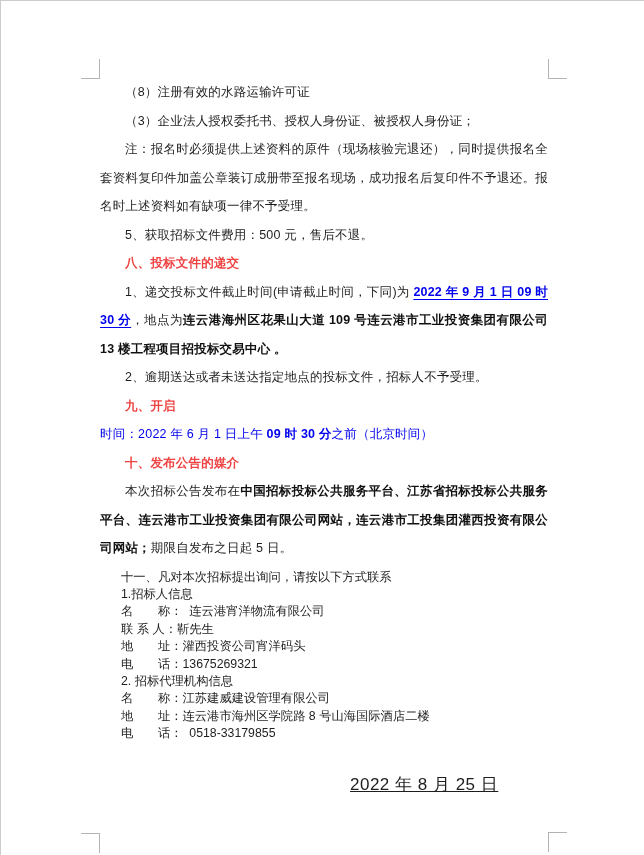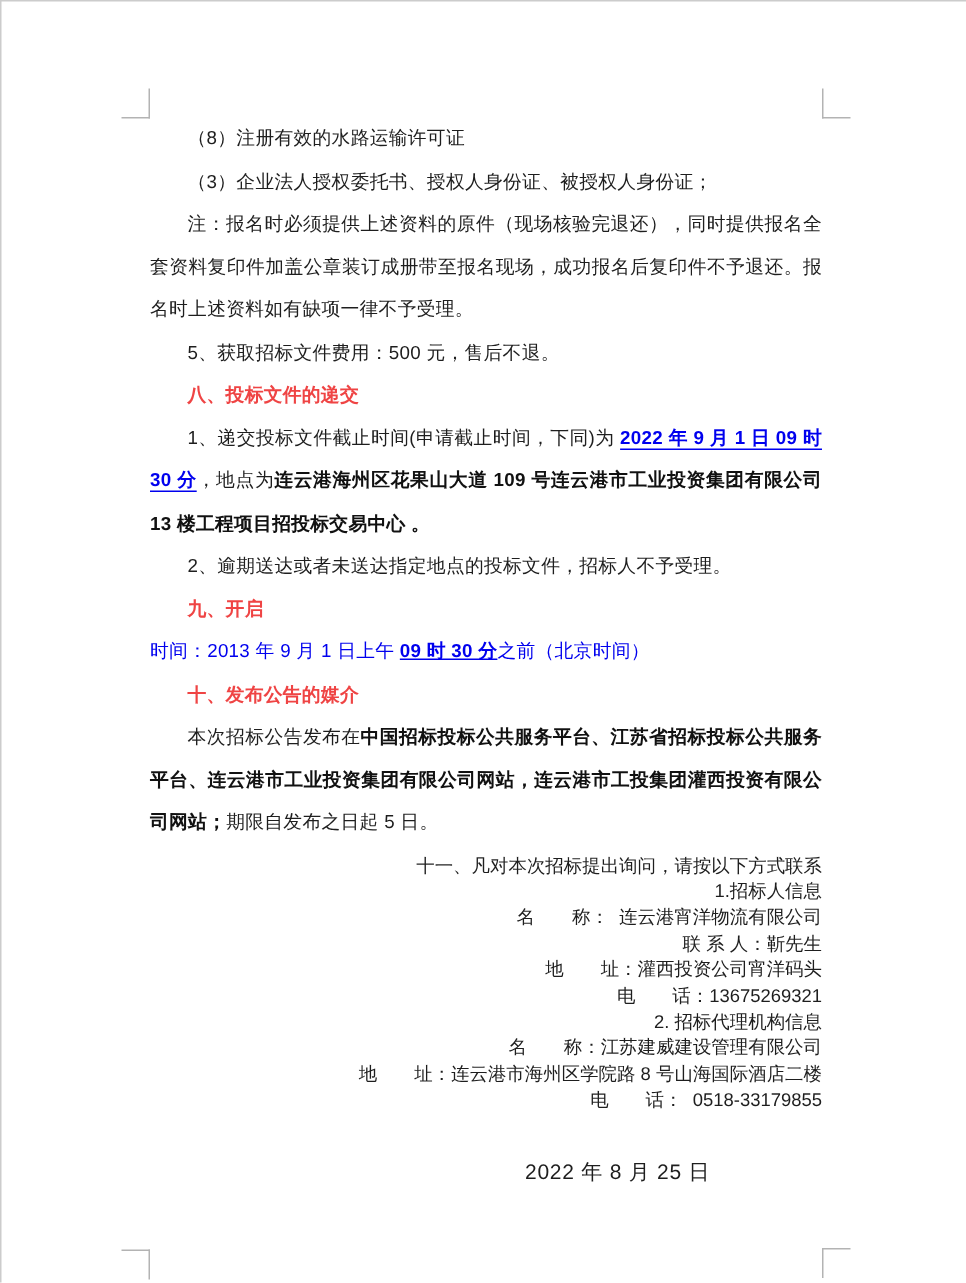--- a/index.html
+++ b/index.html
@@ -24,30 +24,30 @@
   }
   .para{
     margin:0;text-indent:2em;text-align:justify;
     font-size:12.5px;line-height:28.5px;letter-spacing:0.2px;
   }
   .para.heading{font-weight:bold;color:#ef4444;}
   .para.noindent{text-indent:0;}
   .seg-plain{}
   .seg-bold-underline{font-weight:bold;text-underline-offset:3px;color:#111111;}
   .seg-blue{color:var(--blue);}
-  .seg-blue-bold{color:var(--blue);font-weight:bold;text-decoration:underline;}
+  .seg-blue-bold{color:var(--blue);font-weight:bold;}
   .seg-blue-bold-underline{color:var(--blue);font-weight:bold;text-decoration:underline;text-underline-offset:3px;}
   .contact{
     margin-top:6px;padding-left:21px;
-    font-size:12.3px;line-height:17.4px;text-align:right;
+    font-size:12.3px;line-height:17.4px;
   }
   .contact-line{white-space:pre-wrap;}
   .footer-date{
     margin-top:30px;padding-left:250px;
-    font-size:14px;letter-spacing:0.5px;color:var(--ink);
+    font-size:17px;letter-spacing:0.5px;color:var(--ink);text-decoration:underline;
   }
 </style>
 </head>
 <body style="--ink: #1e1e1e; --blue: #0000ee; --mark: #b3b3b3;">
 
 <div class="page">
   <div class="mark mark-tl"></div>
   <div class="mark mark-tr"></div>
   <div class="mark mark-bl"></div>
   <div class="mark mark-br"></div>
@@ -55,21 +55,21 @@
   <div class="doc-body">
     <div id="paragraphs">
         <p class="para"><span class="seg-plain">（8）注册有效的水路运输许可证</span></p>
         <p class="para"><span class="seg-plain">（3）企业法人授权委托书、授权人身份证、被授权人身份证；</span></p>
         <p class="para"><span class="seg-plain">注：报名时必须提供上述资料的原件（现场核验完退还），同时提供报名全套资料复印件加盖公章装订成册带至报名现场，成功报名后复印件不予退还。报名时上述资料如有缺项一律不予受理。</span></p>
         <p class="para"><span class="seg-plain">5、获取招标文件费用：500 元，售后不退。</span></p>
         <p class="para heading"><span class="seg-plain">八、投标文件的递交</span></p>
         <p class="para"><span class="seg-plain">1、递交投标文件截止时间(申请截止时间，下同)为 </span><span class="seg-blue-bold-underline">2022 年 9 月 1 日 09 时 30 分</span><span class="seg-plain">，地点为</span><span class="seg-bold-underline">连云港海州区花果山大道 109 号连云港市工业投资集团有限公司 13 楼工程项目招投标交易中心</span><span class="seg-plain">  </span><span class="seg-bold-underline">。</span></p>
         <p class="para"><span class="seg-plain">2、逾期送达或者未送达指定地点的投标文件，招标人不予受理。</span></p>
         <p class="para heading"><span class="seg-plain">九、开启</span></p>
-        <p class="para noindent"><span class="seg-blue">时间：2013 年 9 月 1 日上午 </span><span class="seg-blue-bold">09 时 30 分</span><span class="seg-blue">之前（北京时间）</span></p>
+        <p class="para noindent"><span class="seg-blue">时间：2022 年 6 月 1 日上午 </span><span class="seg-blue-bold">09 时 30 分</span><span class="seg-blue">之前（北京时间）</span></p>
         <p class="para heading"><span class="seg-plain">十、发布公告的媒介</span></p>
         <p class="para"><span class="seg-plain">本次招标公告发布在</span><span class="seg-bold-underline">中国招标投标公共服务平台、江苏省招标投标公共服务平台、连云港市工业投资集团有限公司网站，连云港市工投集团灌西投资有限公司网站；</span><span class="seg-plain">期限自发布之日起 5 日。</span></p>
       </div>
     <div class="contact" id="contact">
         <div class="contact-line">十一、凡对本次招标提出询问，请按以下方式联系</div>
         <div class="contact-line">1.招标人信息</div>
         <div class="contact-line">名　　称：  连云港宵洋物流有限公司</div>
         <div class="contact-line">联 系 人：靳先生</div>
         <div class="contact-line">地　　址：灌西投资公司宵洋码头</div>
         <div class="contact-line">电　　话：13675269321</div>

